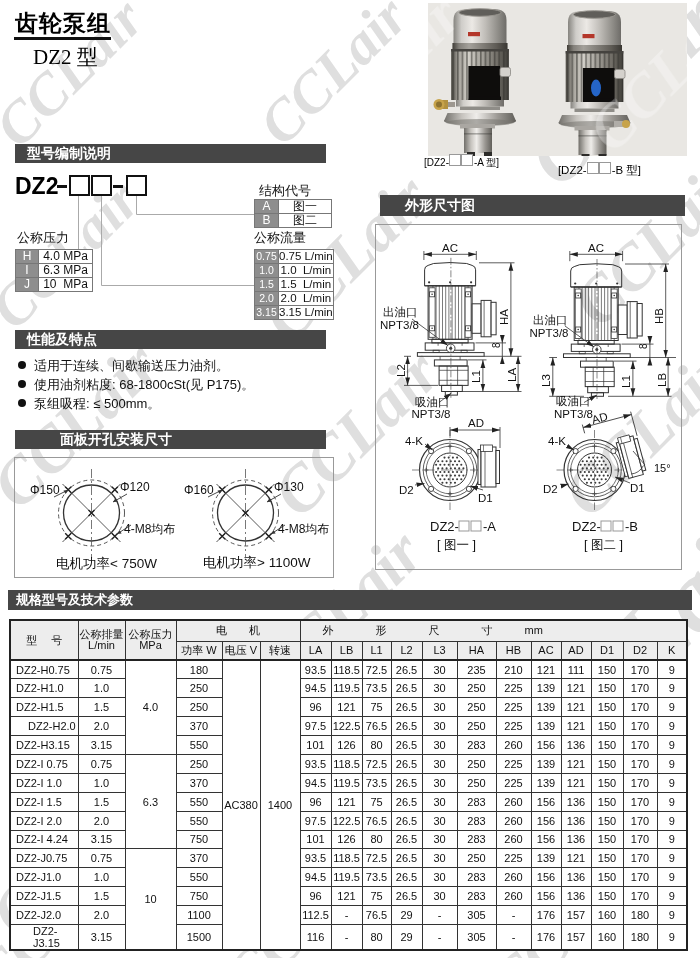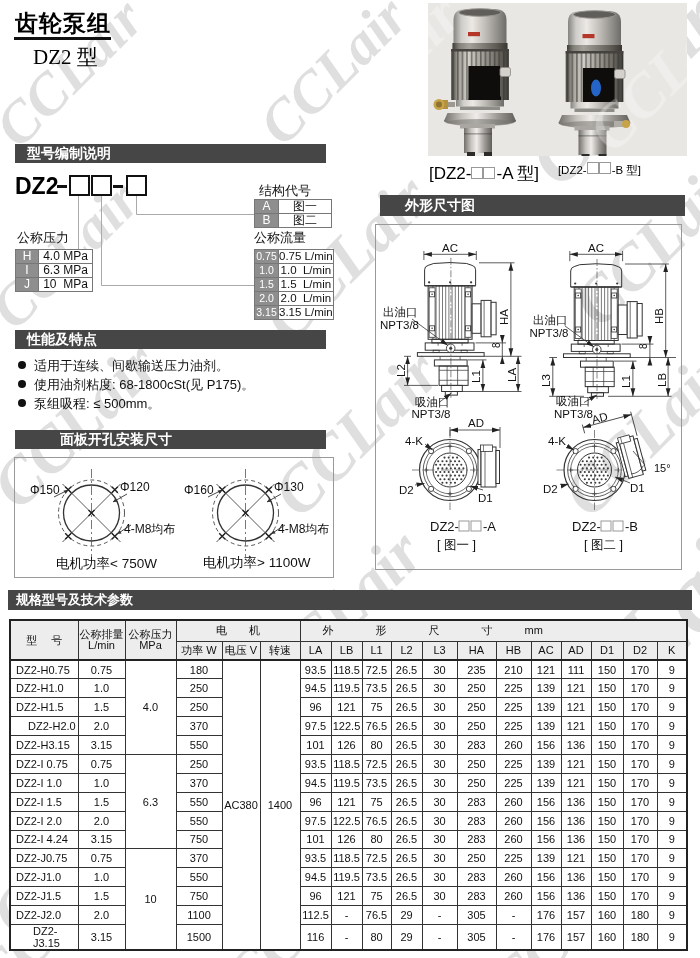--- a/index.html
+++ b/index.html
@@ -109,21 +109,21 @@
  <circle cx="11" cy="101.5" r="3" fill="#8d7230"></circle>
  <rect x="20" y="99" width="7" height="5" fill="#9d9890"></rect>
 </g>
 <g>
  <use href="#pump" x="166.5" y="8"></use>
  <ellipse cx="168" cy="85" rx="5" ry="8.5" fill="#2565c8"></ellipse>
  <rect x="186" y="118" width="11" height="6" fill="#b0ada8"></rect>
  <circle cx="198" cy="121" r="4" fill="#c7a34a"></circle>
 </g>
 </svg>
-<div class="abs" style="left:424px;top:162px;width:115px;text-align:right;font-size:17px;z-index:2;">[DZ2-<span style="display:inline-block;width:10px;height:10px;border:1px solid #999;background:#fff;"></span><span style="display:inline-block;width:10px;height:10px;border:1px solid #999;background:#fff;margin-right:1px;"></span>-A 型]</div>
+<div class="abs" style="left:424px;top:154px;width:115px;text-align:left;font-size:10px;z-index:2;">[DZ2-<span style="display:inline-block;width:10px;height:10px;border:1px solid #999;background:#fff;"></span><span style="display:inline-block;width:10px;height:10px;border:1px solid #999;background:#fff;margin-right:1px;"></span>-A 型]</div>
 <div class="abs" style="left:542px;top:162px;width:115px;text-align:center;font-size:11.5px;z-index:2;">[DZ2-<span style="display:inline-block;width:10px;height:10px;border:1px solid #999;background:#fff;"></span><span style="display:inline-block;width:10px;height:10px;border:1px solid #999;background:#fff;margin-right:1px;"></span>-B 型]</div>
 
 <svg class="abs" style="left:428px;top:3px;z-index:3;" width="259" height="153" viewBox="0 0 259 153">
 <g fill="#ffffff" opacity="0.32" font-family="Liberation Serif,serif" font-weight="bold" font-style="italic" font-size="62">
 <text transform="translate(185,152) rotate(-45)">CCLair</text>
 <text transform="translate(-100,152) rotate(-45)">CCLair</text>
 </g>
 </svg>
 
 <div class="bar" style="left:15px;top:144px;width:311px;height:19px;">型号编制说明</div>

